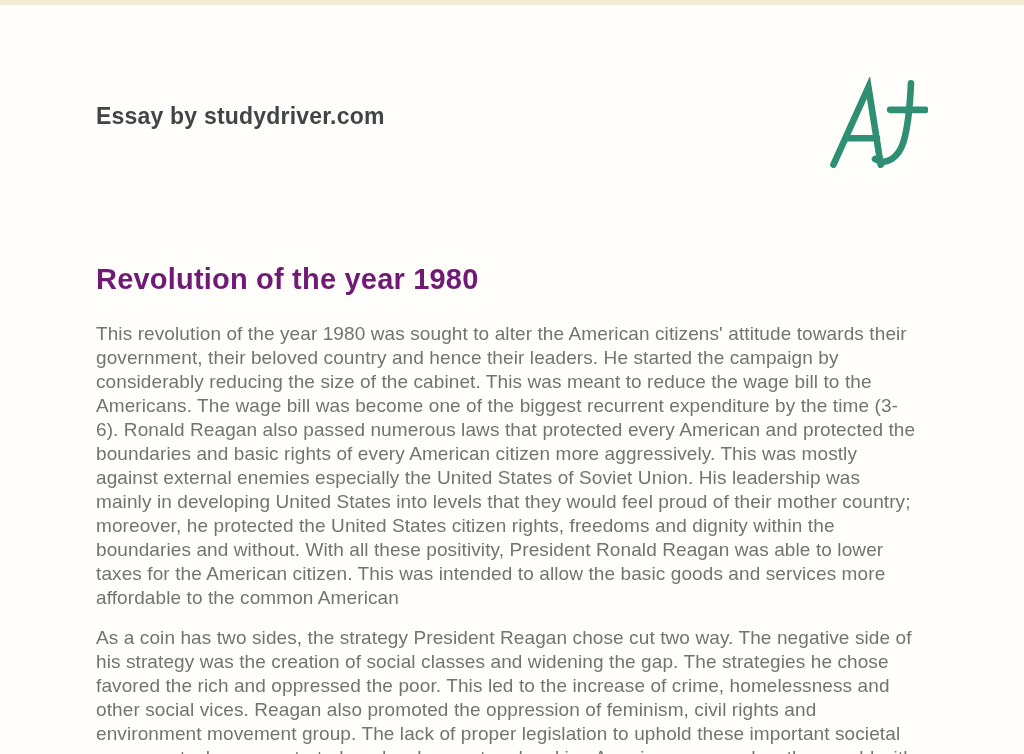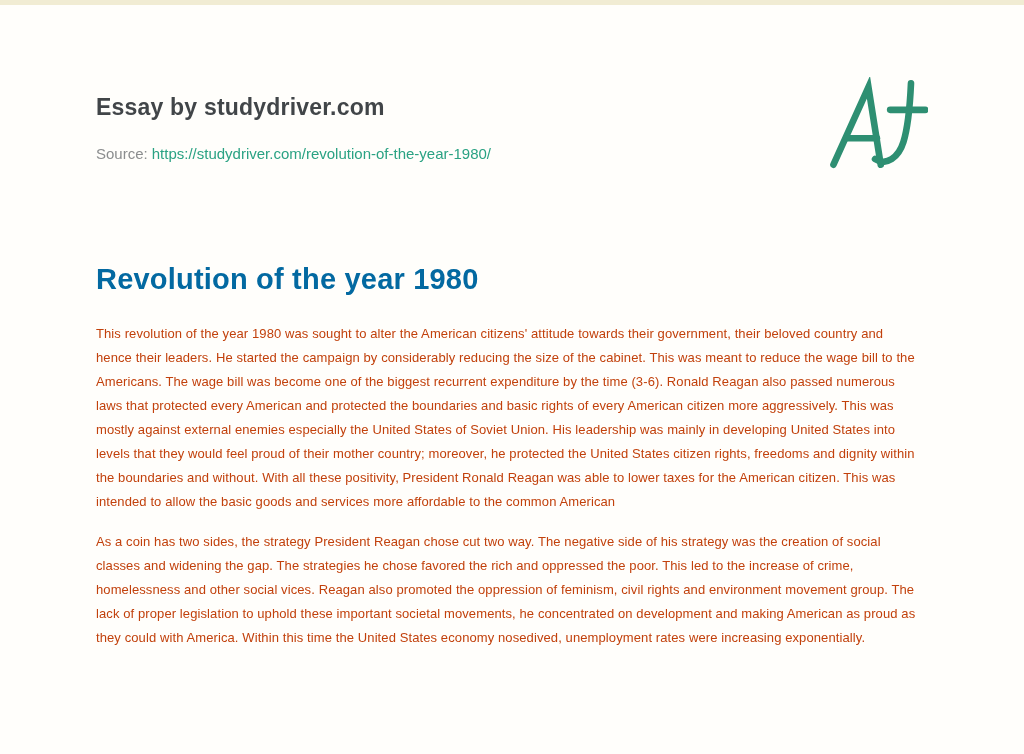--- a/index.html
+++ b/index.html
@@ -51,45 +51,42 @@
     margin-top: 2px;
   }
   .logo svg {
     width: 100%;
     height: 100%;
   }
   main h2 {
     margin: 90px 0 26px 0;
     font-size: 29px;
     font-weight: 600;
-    color: #0369a1;
+    color: #701a75;
     letter-spacing: 0.2px;
   }
   main p {
     margin: 0 12px 16px 0;
     max-width: 832px;
-    font-size: 13px;
+    font-size: 19px;
     line-height: 24px;
-    color: #c2410c;
+    color: #737373;
     letter-spacing: 0.1px;
   }
 </style>
 </head>
 <body>
 
 <div class="top-strip"></div>
 
 <div class="page">
 
   <header class="doc-header">
     <div class="header-text">
       <h1>Essay by studydriver.com</h1>
-      <div class="source-line">
-        <span class="source-label">Source:</span><a class="source-link" href="#">https://studydriver.com/revolution-of-the-year-1980/</a>
-      </div>
     </div>
 
     <div class="logo">
       <svg viewBox="0 0 110 100" fill="none" xmlns="http://www.w3.org/2000/svg">
         <g stroke="#2e8f72" stroke-width="7" stroke-linecap="round" fill="none">
 
           <path d="M10 92 L47 10 L60 92"></path>
           <path d="M24 64 L56 64"></path>
 
           <path d="M92 6 C91 28 89 52 84 68 C79 84 66 94 54 86"></path>

